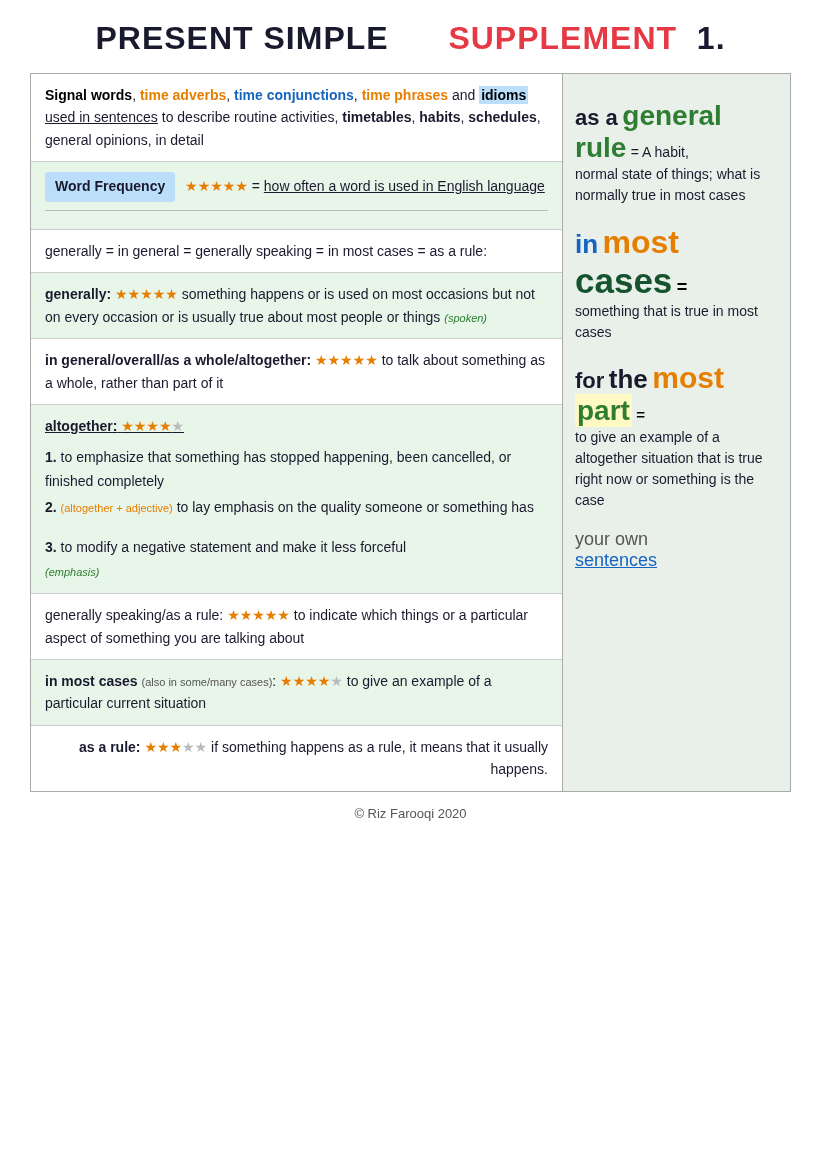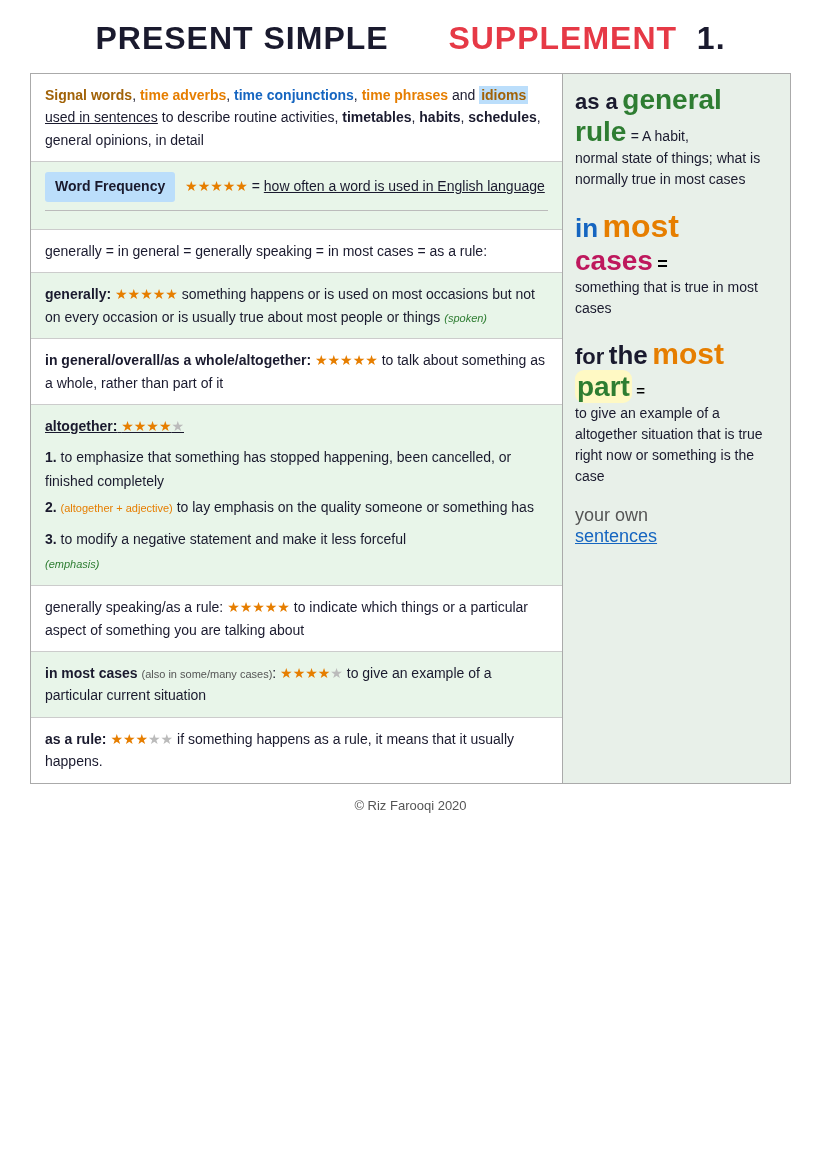--- a/index.html
+++ b/index.html
@@ -34,38 +34,38 @@
     }
     .left-col {
       width: 70%;
       vertical-align: top;
       padding: 0;
       border-right: 1.5px solid #aaa;
     }
     .right-col {
       width: 30%;
       vertical-align: top;
-      padding: 10px 12px;
+      padding: 26px 12px;
       background: #e8f0e9;
     }
     
     .lsec {
       padding: 10px 14px;
       border-bottom: 1px solid #ccc;
     }
     .lsec:last-child { border-bottom: none; }
     .lsec-green {
       background: #e8f5e9;
     }
     .lsec-plain {
       background: #fff;
     }
 
     
-    .green { color: #a16207; }
+    .green { color: #000000; }
     .orange { color: #e67e00; }
     .blue { color: #1565c0; }
 
     
     .hl-blue { background: #bbdefb; padding: 1px 2px; }
     .hl-yellow { background: #fff9c4; padding: 1px 2px; }
 
     
     .stars { color: #e67e00; font-size: 14px; }
     .star-faded { color: #bbb; }
@@ -85,26 +85,26 @@
       margin-bottom: 18px;
     }
     .r-as-a { font-size: 22px; color: #1a1a2e; font-weight: bold; }
     .r-general { font-size: 28px; color: #2e7d32; font-weight: bold; }
     .r-rule { font-size: 28px; color: #2e7d32; font-weight: bold; }
     .r-equals { font-size: 13px; color: #1a1a2e; }
     .r-body { font-size: 14px; color: #1a1a2e; line-height: 1.5; }
 
     .r-in { font-size: 26px; color: #1565c0; font-weight: bold; }
     .r-most { font-size: 32px; color: #e67e00; font-weight: bold; }
-    .r-cases { font-size: 28px; color: #be185d; font-weight: bold; }
+    .r-cases { font-size: 35px; color: #14532d; font-weight: bold; }
 
     .r-for { font-size: 22px; color: #1a1a2e; font-weight: bold; }
     .r-the { font-size: 26px; color: #1a1a2e; font-weight: bold; }
     .r-most2 { font-size: 30px; color: #e67e00; font-weight: bold; }
-    .r-part { font-size: 28px; color: #2e7d32; font-weight: bold; border-radius: 9px; }
+    .r-part { font-size: 28px; color: #2e7d32; font-weight: bold; }
 
     .r-your { font-size: 18px; color: #555; font-weight: normal; }
     .r-sentences { font-size: 18px; color: #1565c0; text-decoration: underline; }
 
     .footer {
       text-align: center;
       margin-top: 14px;
       font-size: 13px;
       color: #555;
     }
@@ -179,21 +179,21 @@
 
       <div class="lsec lsec-green">
         <p style="font-size:14px; color:#1a1a2e; line-height:1.6; margin-bottom:9px;text-decoration:underline;">
           <span style="font-weight:bold;">altogether:</span>
           <span class="stars"> ★★★★</span><span class="star-faded">★</span>
         </p>
         <p style="font-size:14px; color:#1a1a2e; line-height:1.7; margin-bottom:2px;">
           <span class="num-label">1. </span>
           <span>to emphasize that something has stopped happening, been cancelled, or finished completely</span>
         </p>
-        <p style="font-size:14px; color:#1a1a2e; line-height:1.7; margin-bottom:8px;">
+        <p style="font-size:14px; color:#1a1a2e; line-height:1.7; margin-bottom:16px;">
           <span class="num-label">2. </span>
           <span class="adj-note">(altogether + adjective)</span>
           <span> to lay emphasis on the quality someone or something has</span>
         </p>
         <p style="font-size:14px; color:#1a1a2e; line-height:1.7;">
           <span class="num-label">3. </span>
           <span>to modify a negative statement and make it less forceful</span><br>
           <span class="emphasis">(emphasis)</span>
         </p>
       </div>
@@ -209,21 +209,21 @@
       <div class="lsec lsec-green">
         <p style="font-size:14px; color:#1a1a2e; line-height:1.6;">
           <span style="font-weight:bold;margin-top:48px;">in most cases</span>
           <span class="also"> (also in some/many cases)</span><span>:</span>
           <span class="stars">★★★★</span><span class="star-faded">★</span>
           <span>  to give an example of a particular current situation</span>
         </p>
       </div>
 
       <div class="lsec lsec-plain">
-        <p style="font-size:14px; color:#1a1a2e; line-height:1.6;">
+        <p style="font-size:14px; color:#1a1a2e; line-height:1.6;text-align:right;">
           <span style="font-weight:bold;">as a rule:</span>
           <span class="stars"> ★★★</span><span class="star-faded">★★</span>
           <span> if something happens as a rule, it means that it usually  happens.</span>
         </p>
       </div>
 
     </td>
 
     <td class="right-col">
 

